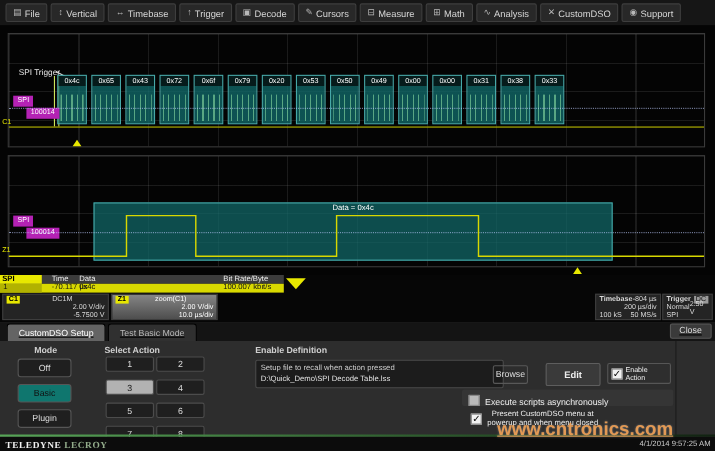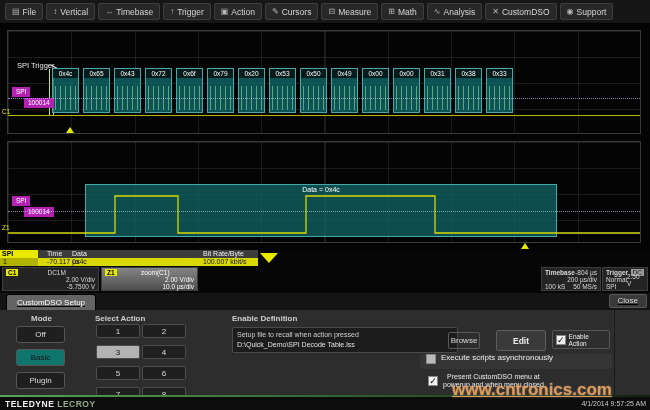--- a/index.html
+++ b/index.html
@@ -79,30 +79,30 @@
   .edit-btn{position:absolute;left:496px;top:37px;width:48px;height:19px;background:#3a3a3a;border:1px solid #5e5e5e;
             border-radius:2px;color:#eee;font-size:8.5px;font-weight:bold;display:flex;align-items:center;justify-content:center;}
   .enable-grp{position:absolute;left:552px;top:37px;width:58px;height:19px;border:1px solid #565656;border-radius:2px;
               display:flex;align-items:center;gap:3px;padding:0 3px;box-sizing:border-box;background:#2e2e2e;}
   .checkbox{width:10px;height:10px;box-sizing:border-box;display:flex;align-items:center;justify-content:center;
             font-size:9px;line-height:10px;}
   .checkbox.checked{background:#f2f2f2;color:#000;border:1px solid #888;}
   .checkbox.unchecked{background:#b9b9b9;border:1px solid #888;color:transparent;}
   .chk-label{font-size:6.5px;line-height:7px;color:#eee;}
   .exec-row{position:absolute;left:420px;top:61px;width:192px;height:15px;background:#353535;border-radius:2px;
-            display:flex;align-items:flex-start;gap:5px;padding:0 6px;box-sizing:border-box;}
+            display:flex;align-items:flex-end;gap:5px;padding:0 6px;box-sizing:border-box;}
   .exec-row .chk-label{font-size:8px;}
   .present-row{position:absolute;left:428px;top:80px;width:184px;display:flex;align-items:center;gap:5px;}
   .present-row .chk-label{text-align:center;font-size:7px;line-height:8px;}
   .vsep{position:absolute;left:614px;top:17px;bottom:0;width:1px;background:#1c1c1c;}
   
   .footer{position:absolute;left:0;top:397px;width:650px;height:13px;background:#0c0c0c;z-index:10;}
   .footer .greenline{position:absolute;top:-2px;left:0;width:100%;height:2px;
                      background:linear-gradient(to right,#57a557,#2c5a2c 60%,#112211);}
-  .brand{position:absolute;left:5px;top:2px;font-size:8.5px;letter-spacing:.5px;}
+  .brand{position:absolute;left:5px;top:2px;font-size:8.5px;letter-spacing:.5px;font-family:Liberation Serif, serif;}
   .brand .t1{color:#f2f2f2;font-weight:bold;}
   .brand .t2{color:#93ac8b;font-weight:bold;}
   .datetime{position:absolute;right:4px;top:3px;font-size:7px;color:#cccccc;}
   .watermark{position:absolute;left:452px;top:380px;font-size:17px;font-weight:bold;color:rgba(238,158,84,.92);
              z-index:20;text-shadow:0 0 2px rgba(255,255,255,.35);text-decoration:underline;}
 </style>
 </head>
 <body>
 
 <div id="app">
@@ -119,21 +119,21 @@
       <div class="menu-item">
         <span class="glyph">↔</span>
         <span>Timebase</span>
       </div>
       <div class="menu-item">
         <span class="glyph">↑</span>
         <span>Trigger</span>
       </div>
       <div class="menu-item">
         <span class="glyph">▣</span>
-        <span>Action</span>
+        <span>Decode</span>
       </div>
       <div class="menu-item">
         <span class="glyph">✎</span>
         <span>Cursors</span>
       </div>
       <div class="menu-item">
         <span class="glyph">⊟</span>
         <span>Measure</span>
       </div>
       <div class="menu-item">
@@ -318,20 +318,21 @@
       </div>
     <div class="row">
         <span>SPI</span>
         <span></span>
       </div>
   </div>
 
   <div class="dialog">
     <div class="tabbar">
       <div class="tab active">CustomDSO Setup</div>
+      <div class="tab inactive">Test Basic Mode</div>
       <div class="close-btn">Close</div>
     </div>
     <div class="vsep"></div>
 
     <div class="sec-label" style="left:14px;top:21px;width:55px;text-align:center;">Mode</div>
     <div id="mode-buttons">
         <div class="mode-btn" style="top: 33px;">Off</div>
         <div class="mode-btn sel" style="top: 56px;">Basic</div>
         <div class="mode-btn" style="top: 79px;">Plugin</div>
       </div>

